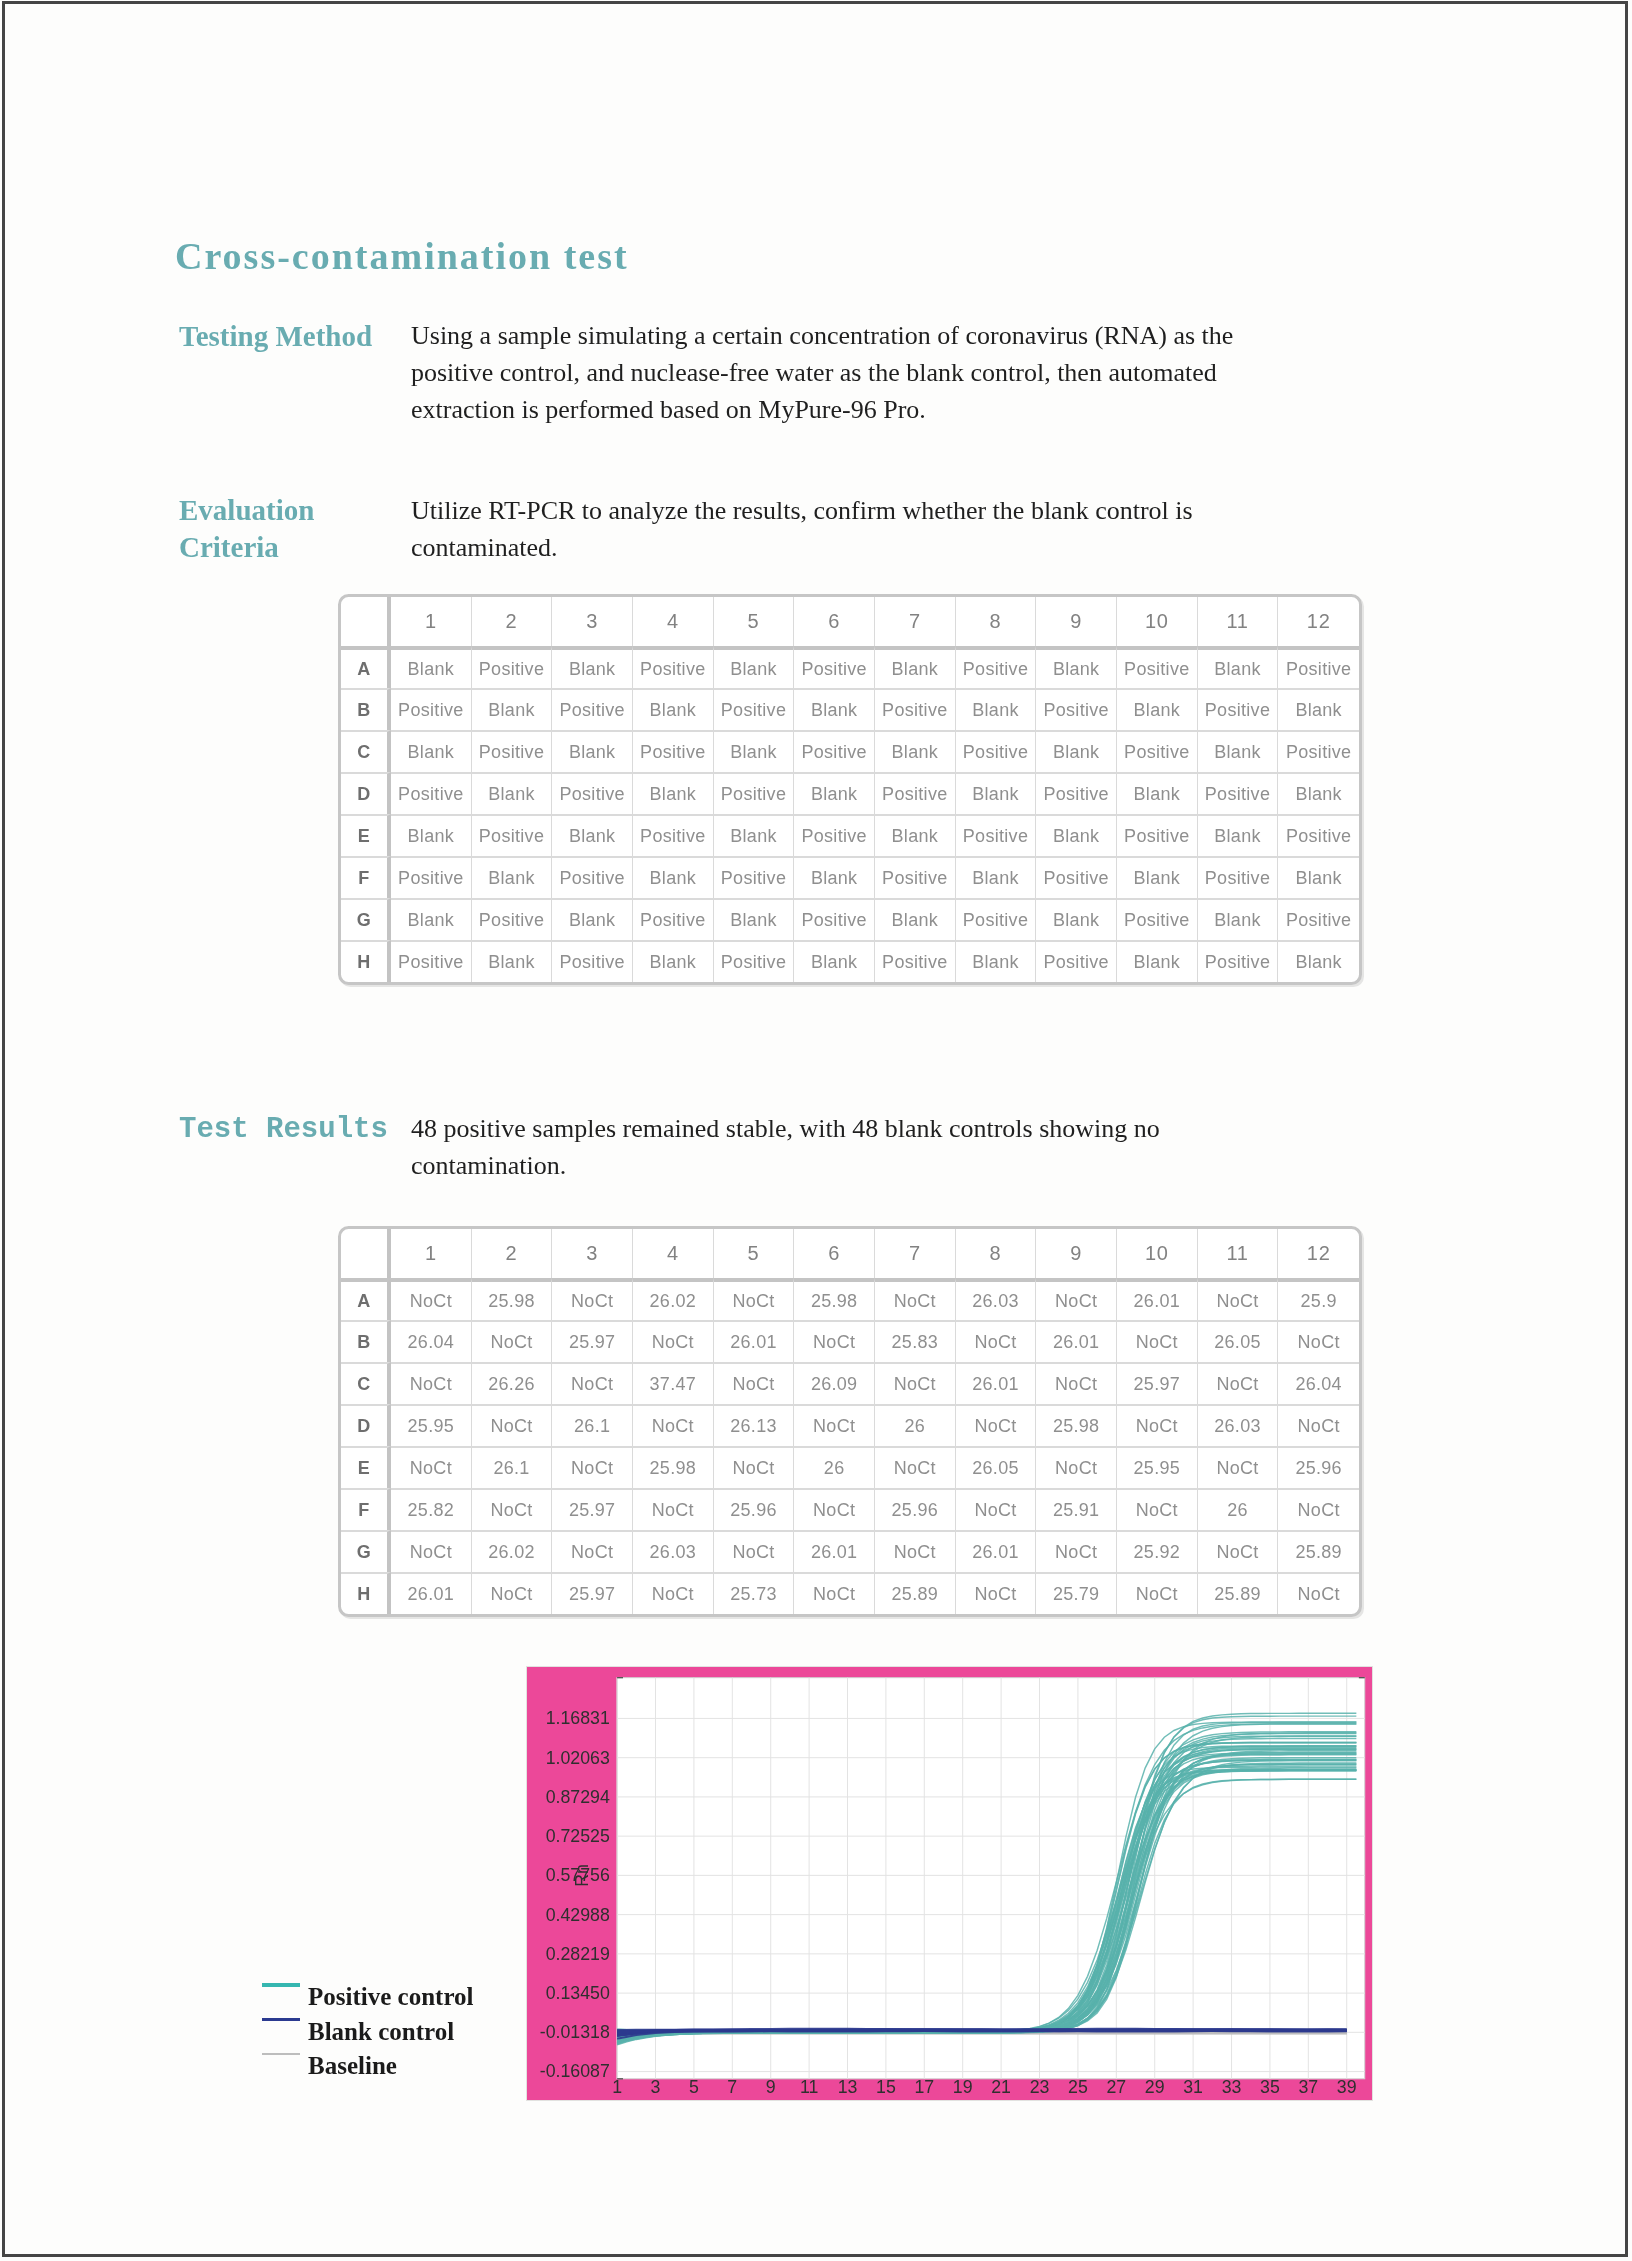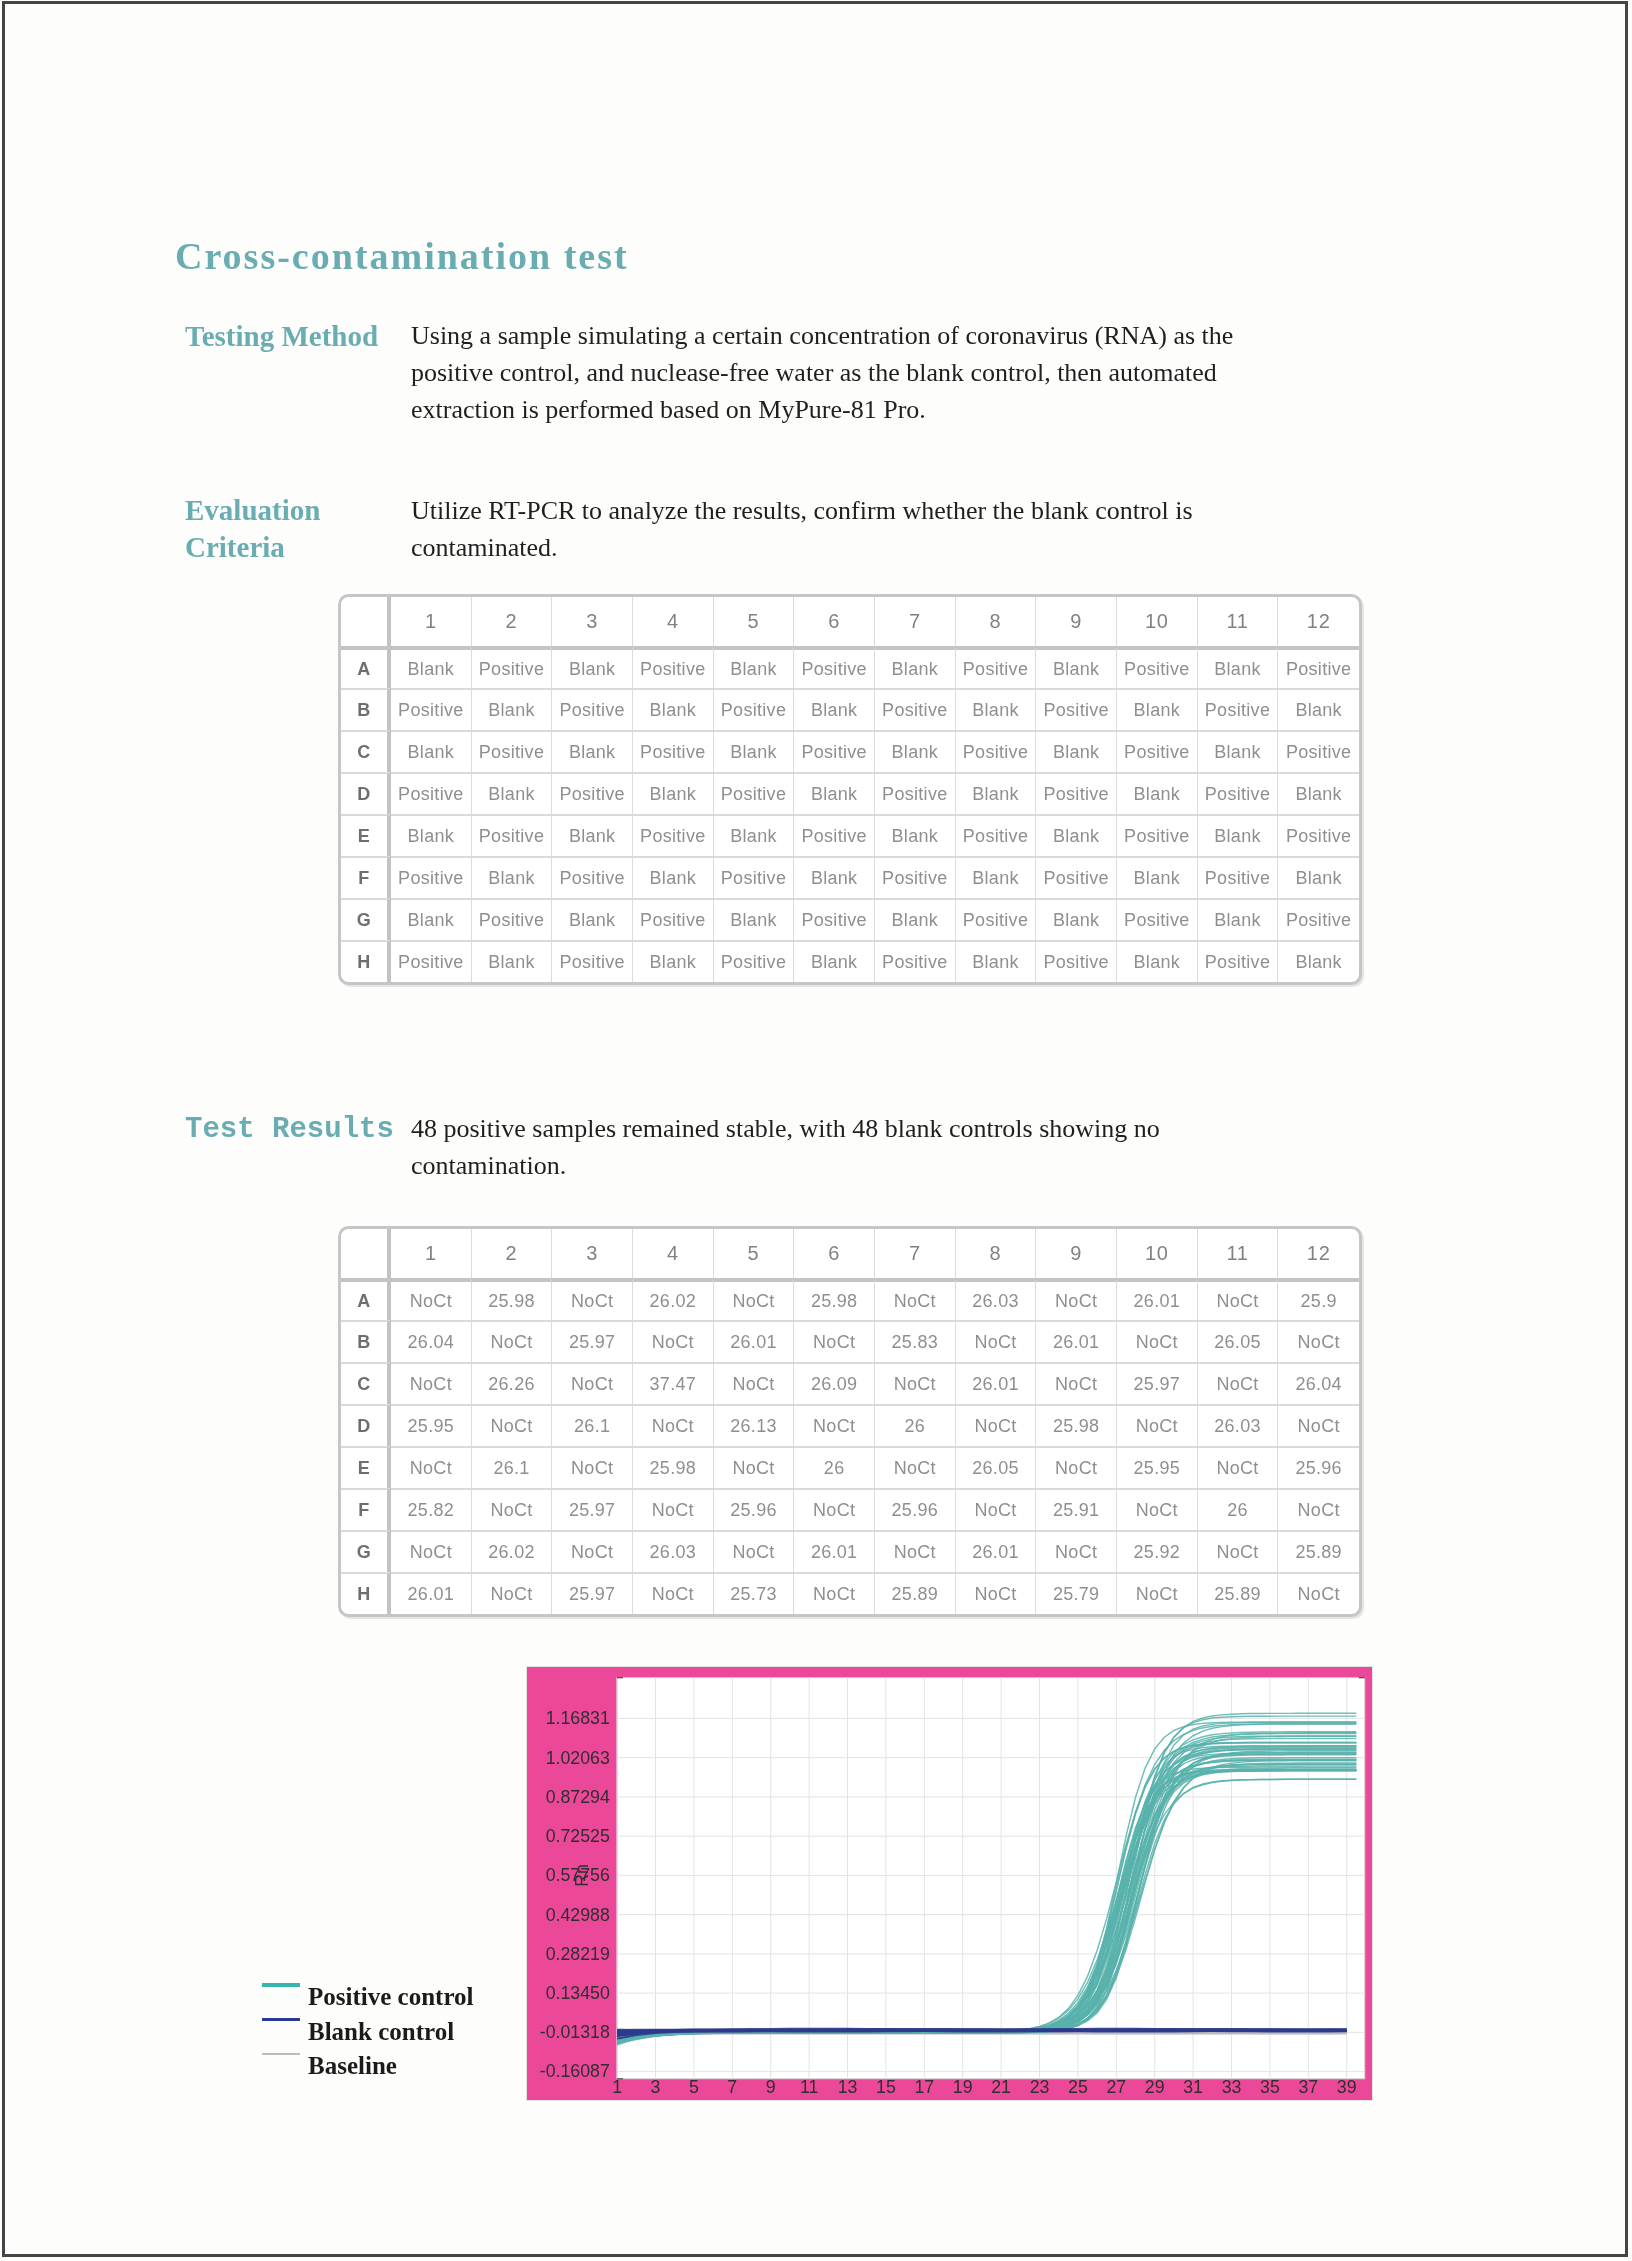--- a/index.html
+++ b/index.html
@@ -2,21 +2,21 @@
 <html style="font-size:10.5px"><head>
 <meta charset="utf-8">
 <style>
   html,body{margin:0;padding:0;background:#ffffff;}
   .page{position:relative;width:1633px;height:2261px;background:#fdfdfc;overflow:hidden;
         font-family:"Liberation Serif",serif;}
   .page-border{position:absolute;left:2px;top:1.3px;right:5.3px;bottom:4px;
         border:3.3px solid #454545;pointer-events:none;}
   .doc-title{position:absolute;left:175px;top:206px;font-size:38px;font-weight:bold;
         color:#69acb1;letter-spacing:2px;margin-top:28px;}
-  .sec-label{position:absolute;left:185px;color:#69acb1;font-size:29px;font-weight:bold;
+  .sec-label{position:absolute;left:179px;color:#69acb1;font-size:29px;font-weight:bold;
         line-height:37px;white-space:pre-line;}
   .sec-body{position:absolute;left:411px;width:933px;color:#1f1f1f;font-size:26px;
         line-height:37px;white-space:pre-line;}
   #label-testing{top:318px;}
   #body-testing{top:317px;}
   #label-eval{top:492px;}
   #body-eval{top:492px;}
   #label-results{top:1111px;font-family:Liberation Mono, monospace;}
   #body-results{top:1110px;}
 
@@ -49,21 +49,21 @@
 <body>
 
 <div class="page">
   <div class="page-border"></div>
 
   <div class="doc-title">Cross-contamination test</div>
 
   <div class="sec-label" id="label-testing">Testing Method</div>
   <div class="sec-body" id="body-testing">Using a sample simulating a certain concentration of coronavirus (RNA) as the
 positive control, and nuclease-free water as the blank control, then automated
-extraction is performed based on MyPure-81 Pro.</div>
+extraction is performed based on MyPure-96 Pro.</div>
 
   <div class="sec-label" id="label-eval">Evaluation
 Criteria</div>
   <div class="sec-body" id="body-eval">Utilize RT-PCR to analyze the results, confirm whether the blank control is
 contaminated.</div>
 
   <div class="ptable" id="plate-table">
       <div class="hcell labcol"></div>
       <div class="hcell">1</div>
       <div class="hcell">2</div>

